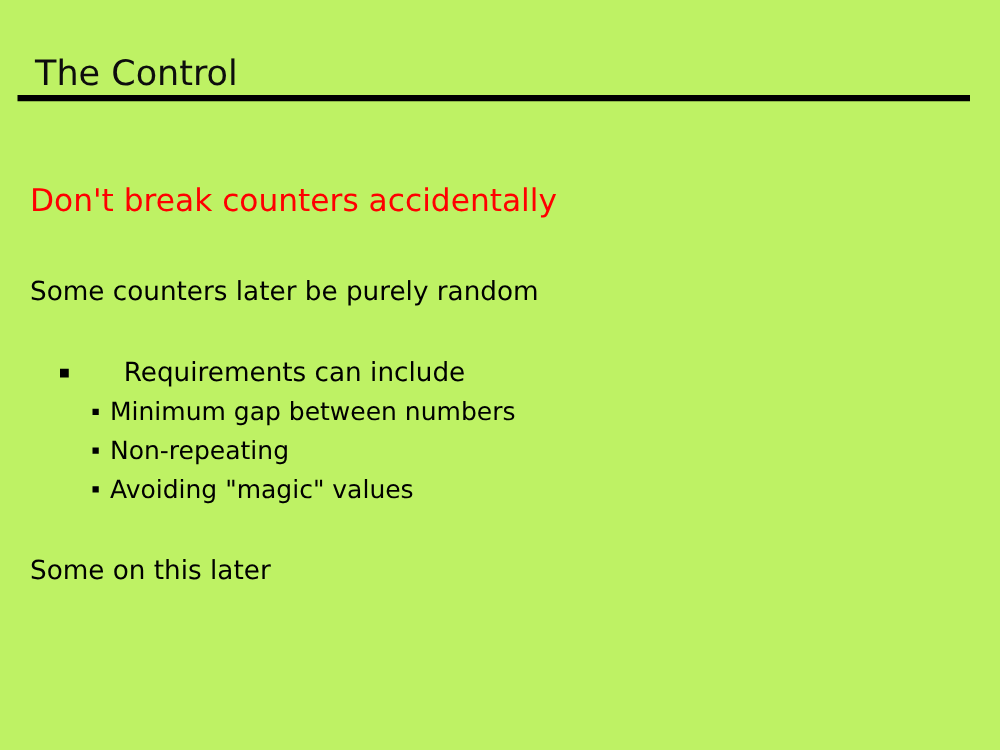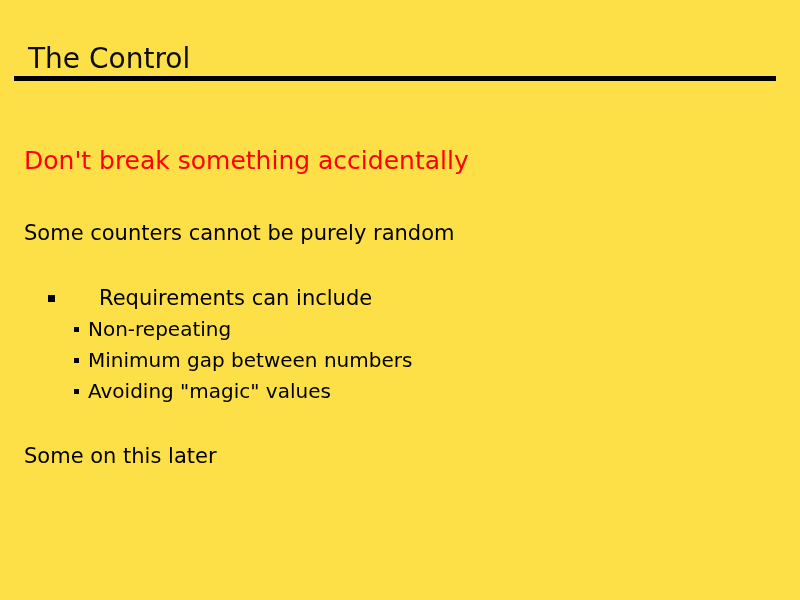--- a/index.html
+++ b/index.html
@@ -91,45 +91,45 @@
     position: absolute;
     left: 24px;
     top: 444px;
     font-size: 21px;
     white-space: nowrap;
   }
 </style>
 </head>
 <body>
 
-<div class="slide" style="background: #fde047;">
+<div class="slide" style="background: #bef264;">
 
   <div class="slide-title">The Control</div>
 
   <div class="title-rule" style="background: rgb(0, 0, 0);"></div>
 
-  <div class="slide-heading" style="color: rgb(255, 0, 0);">Don't break something accidentally</div>
+  <div class="slide-heading" style="color: rgb(255, 0, 0);">Don't break counters accidentally</div>
 
-  <div class="intro-text">Some counters cannot be purely random</div>
+  <div class="intro-text">Some counters later be purely random</div>
 
   <div class="list-level1">
     <div class="li-row">
       <span class="bullet-sq"></span>
       <span>Requirements can include</span>
     </div>
   </div>
 
   <div class="list-level2">
     <div class="li-row">
       <span class="bullet-sq"></span>
-      <span>Non-repeating</span>
+      <span>Minimum gap between numbers</span>
     </div>
     <div class="li-row">
       <span class="bullet-sq"></span>
-      <span>Minimum gap between numbers</span>
+      <span>Non-repeating</span>
     </div>
     <div class="li-row">
       <span class="bullet-sq"></span>
       <span>Avoiding "magic" values</span>
     </div>
   </div>
 
   <div class="footer-text">Some on this later</div>
 
 </div>

